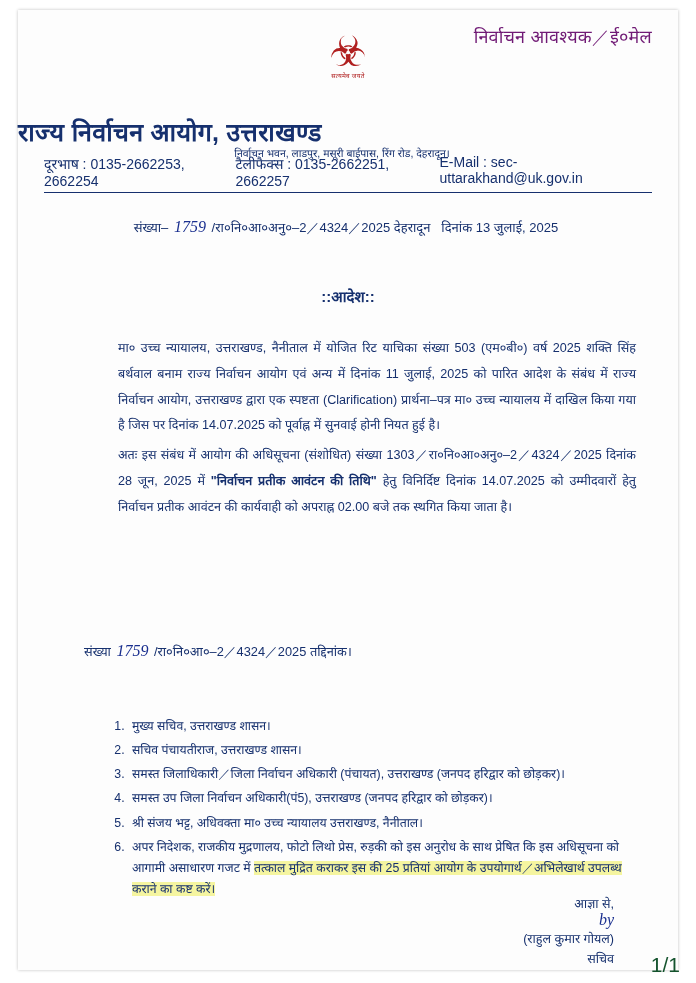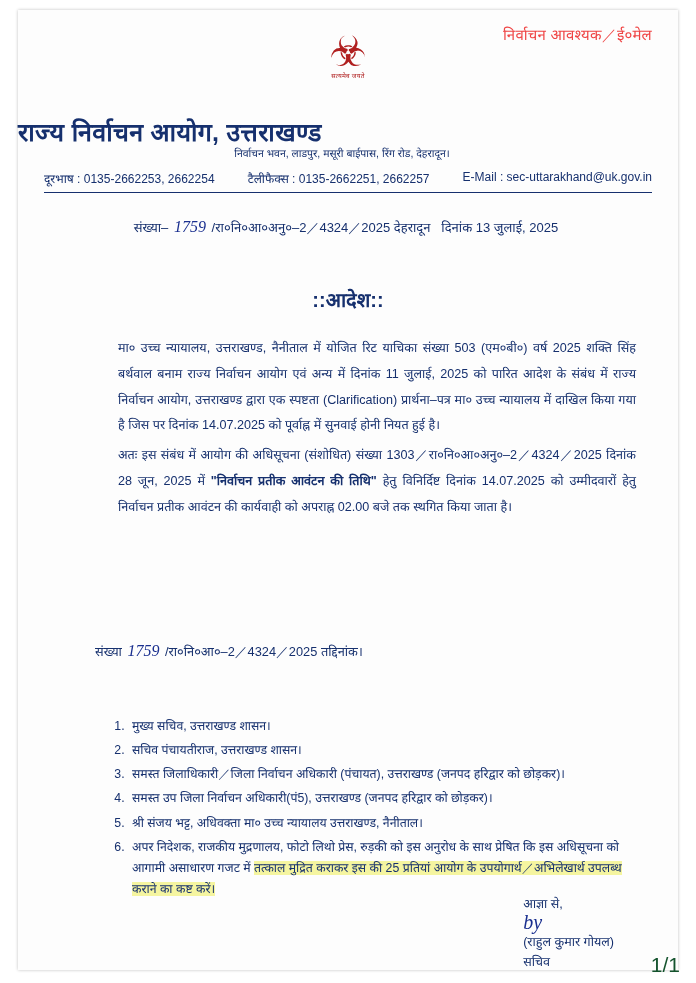--- a/index.html
+++ b/index.html
@@ -31,22 +31,22 @@
     left: 0; top: 0; right: 0; bottom: 0;
     color: #17306e;
     font-size: 12px;
   }
 
   
   .hdr-right {
     position: absolute;
     right: 26px;
     top: 14px;
-    font-size: 15px;
-    color: #ef4444;
+    font-size: 18px;
+    color: #701a75;
     letter-spacing: .2px;
   }
   .emblem {
     position: absolute;
     left: 50%;
     transform: translateX(-50%);
     top: 22px;
     width: 58px;
     text-align: center;
     color: #a42020;
@@ -79,24 +79,24 @@
     position: absolute;
     left: 0; right: 12px;
     top: 136px;
     text-align: center;
     font-size: 10.5px;
     color: #16306e;
   }
   .contact-row {
     position: absolute;
     left: 26px; right: 26px;
-    top: 160px;
+    top: 144px;
     display: flex;
     justify-content: space-between;
-    font-size: 12px;
+    font-size: 14px;
     color: #16306e;
   }
   .rule {
     position: absolute;
     left: 26px;
     right: 26px;
     top: 182px;
     border-top: 1.4px solid #16306e;
   }
 
@@ -115,21 +115,21 @@
     font-size: 16px;
     color: #1a2f8f;
     padding: 0 2px;
   }
 
   .order-title {
     position: absolute;
     left: 0; right: 0;
     top: 276px;
     text-align: center;
-    font-size: 20px;
+    font-size: 15px;
     font-weight: bold;
     color: #16306e;
   }
 
   .body-text {
     position: absolute;
     left: 66px;
     right: 42px;
     top: 326px;
     font-size: 12.6px;
@@ -157,21 +157,21 @@
     font-style: italic;
     font-size: 26px;
     color: #1a2f8f;
     line-height: .8;
     display: block;
     margin-bottom: 2px;
   }
 
   .numline2 {
     position: absolute;
-    left: 77px;
+    left: 66px;
     top: 632px;
     font-size: 12.8px;
     color: #16306e;
   }
   .copy-to {
     position: absolute;
     left: 66px;
     top: 660px;
     font-size: 12.8px;
     color: #16306e;
@@ -193,26 +193,26 @@
     padding-left: 4px;
   }
   .hl {
     background: #f5f5a0;
   }
 
   .closing {
     position: absolute;
     right: 64px;
     top: 884px;
-    text-align: left;
+    text-align: right;
     font-size: 12.6px;
     color: #16306e;
     line-height: 1.6;
   }
-  .closing .sig-mark { font-size: 20px; }
+  .closing .sig-mark { font-size: 16px; }
 
   .pagenum {
     position: absolute;
     right: 16px;
     bottom: 6px;
     font-size: 21px;
     color: #14532d;
   }
 </style>
 </head>

